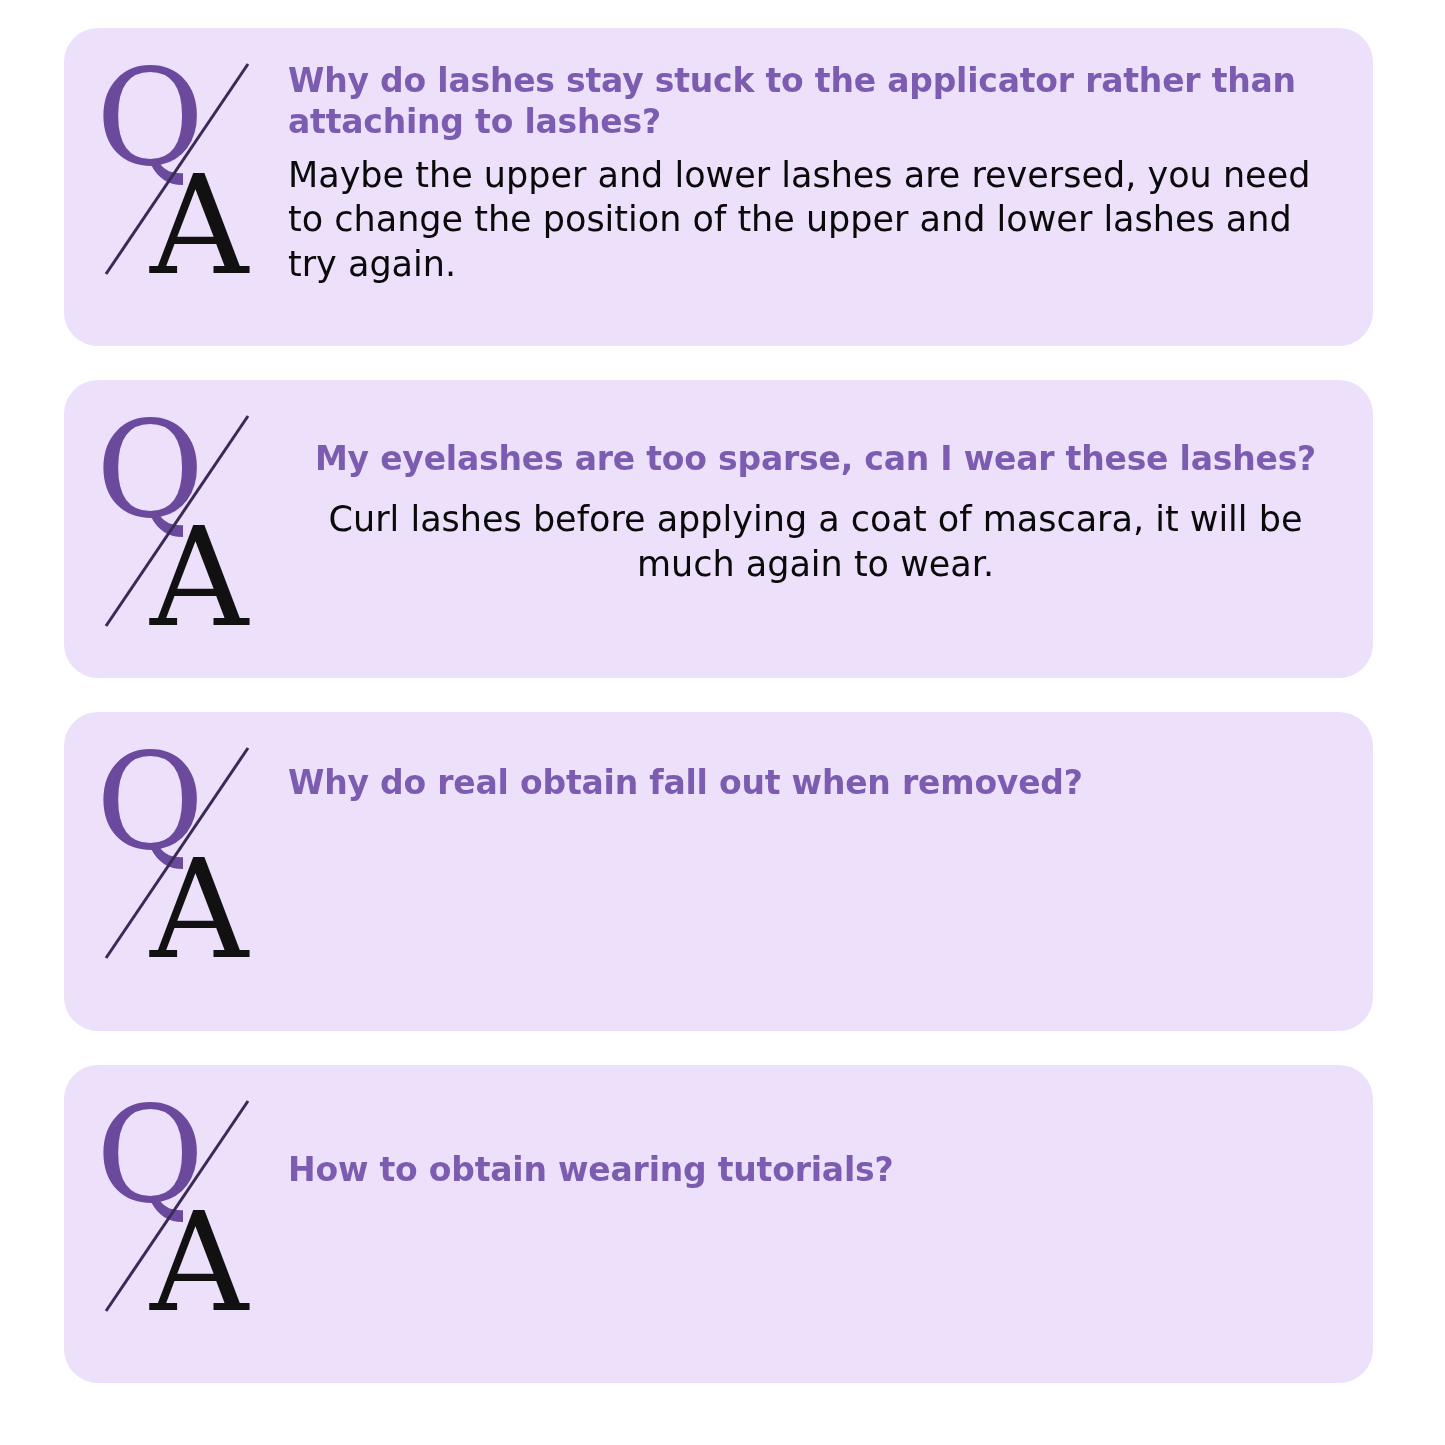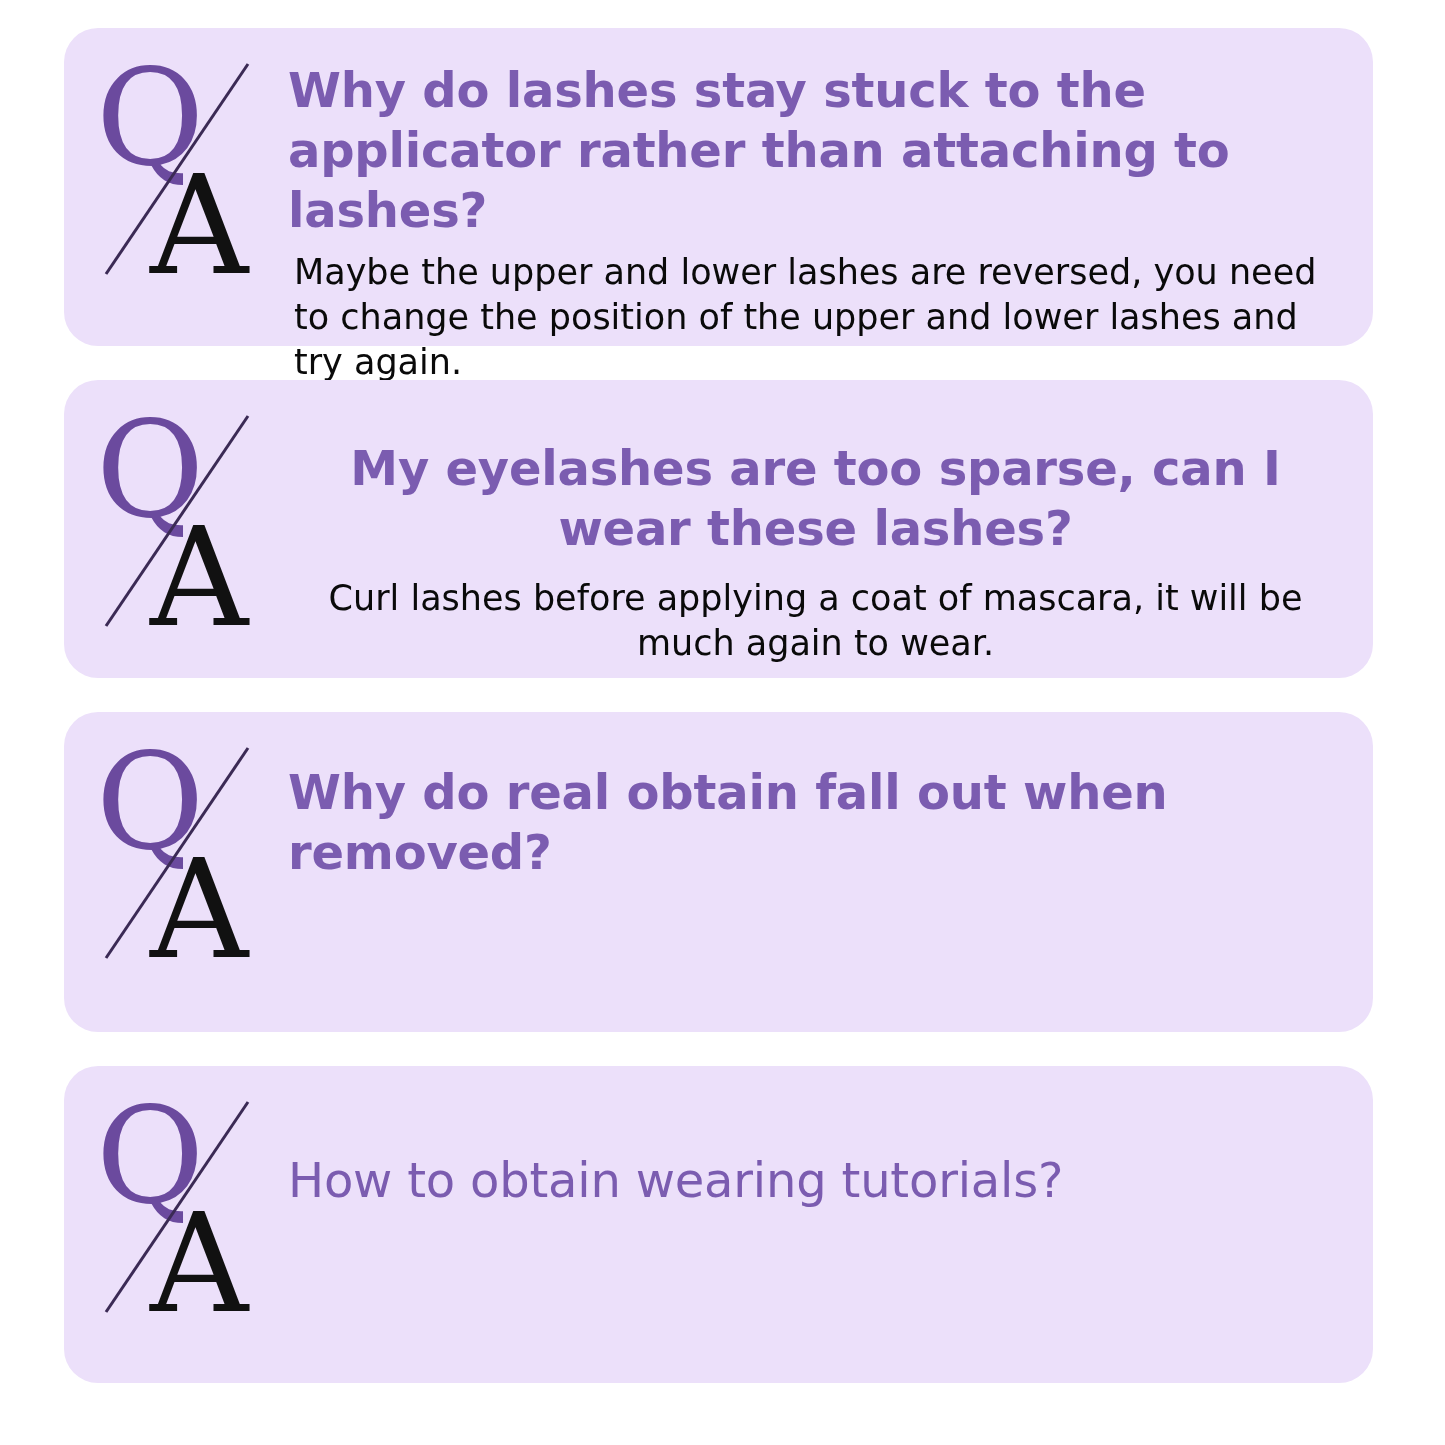--- a/index.html
+++ b/index.html
@@ -71,44 +71,44 @@
     stroke-width: 3;
   }
   .qa-text {
     flex: 1 1 auto;
     padding-top: 16px;
     min-width: 0;
   }
   .question {
     color: #7b5cb0;
     font-weight: bold;
-    font-size: 48px;
+    font-size: 33px;
     line-height: 1.25;
     margin: 0 0 10px 0;
     letter-spacing: -0.2px;
   }
   .answer {
     color: #0a0a0a;
     font-size: 35px;
     line-height: 1.28;
-    margin: 6px;
+    margin: 0;
   }
 
   
   .card-0 { height: 318px; }
   .card-1 { height: 298px; }
   .card-2 { height: 320px; }
   .card-3 { height: 318px; }
 
   .card-0 .qa-text { padding-top: 10px; }
   .card-1 .qa-text { padding-top: 36px; text-align: center; }
   .card-2 .qa-text { padding-top: 28px; }
   .card-3 .qa-text { padding-top: 62px; }
 
-  .card-3 .question { margin-bottom: 34px; font-weight: 400; }
+  .card-3 .question { margin-bottom: 34px; font-weight: 700; }
   .card-1 .question { margin-bottom: 18px; }
   .card-2 .question { margin-bottom: 14px; }
 </style>
 </head>
 <body>
 
 <div class="page">
 
   <div class="faq-card card-0">
     <div class="qa-mark">

